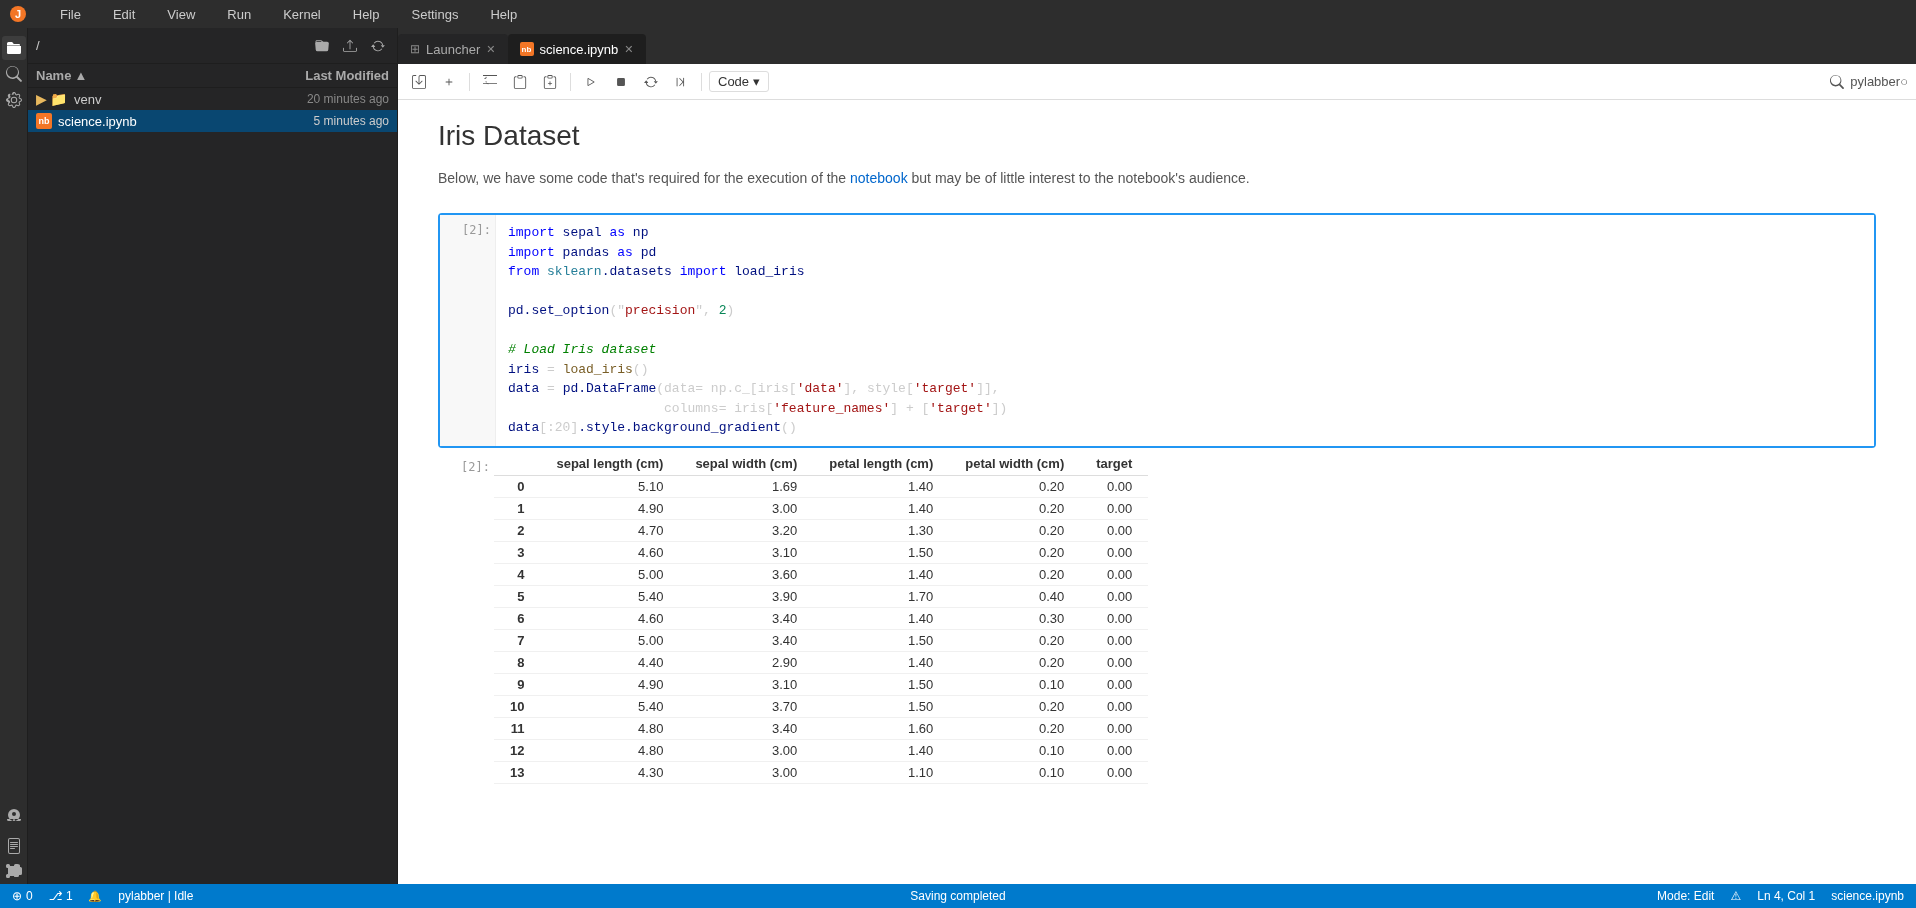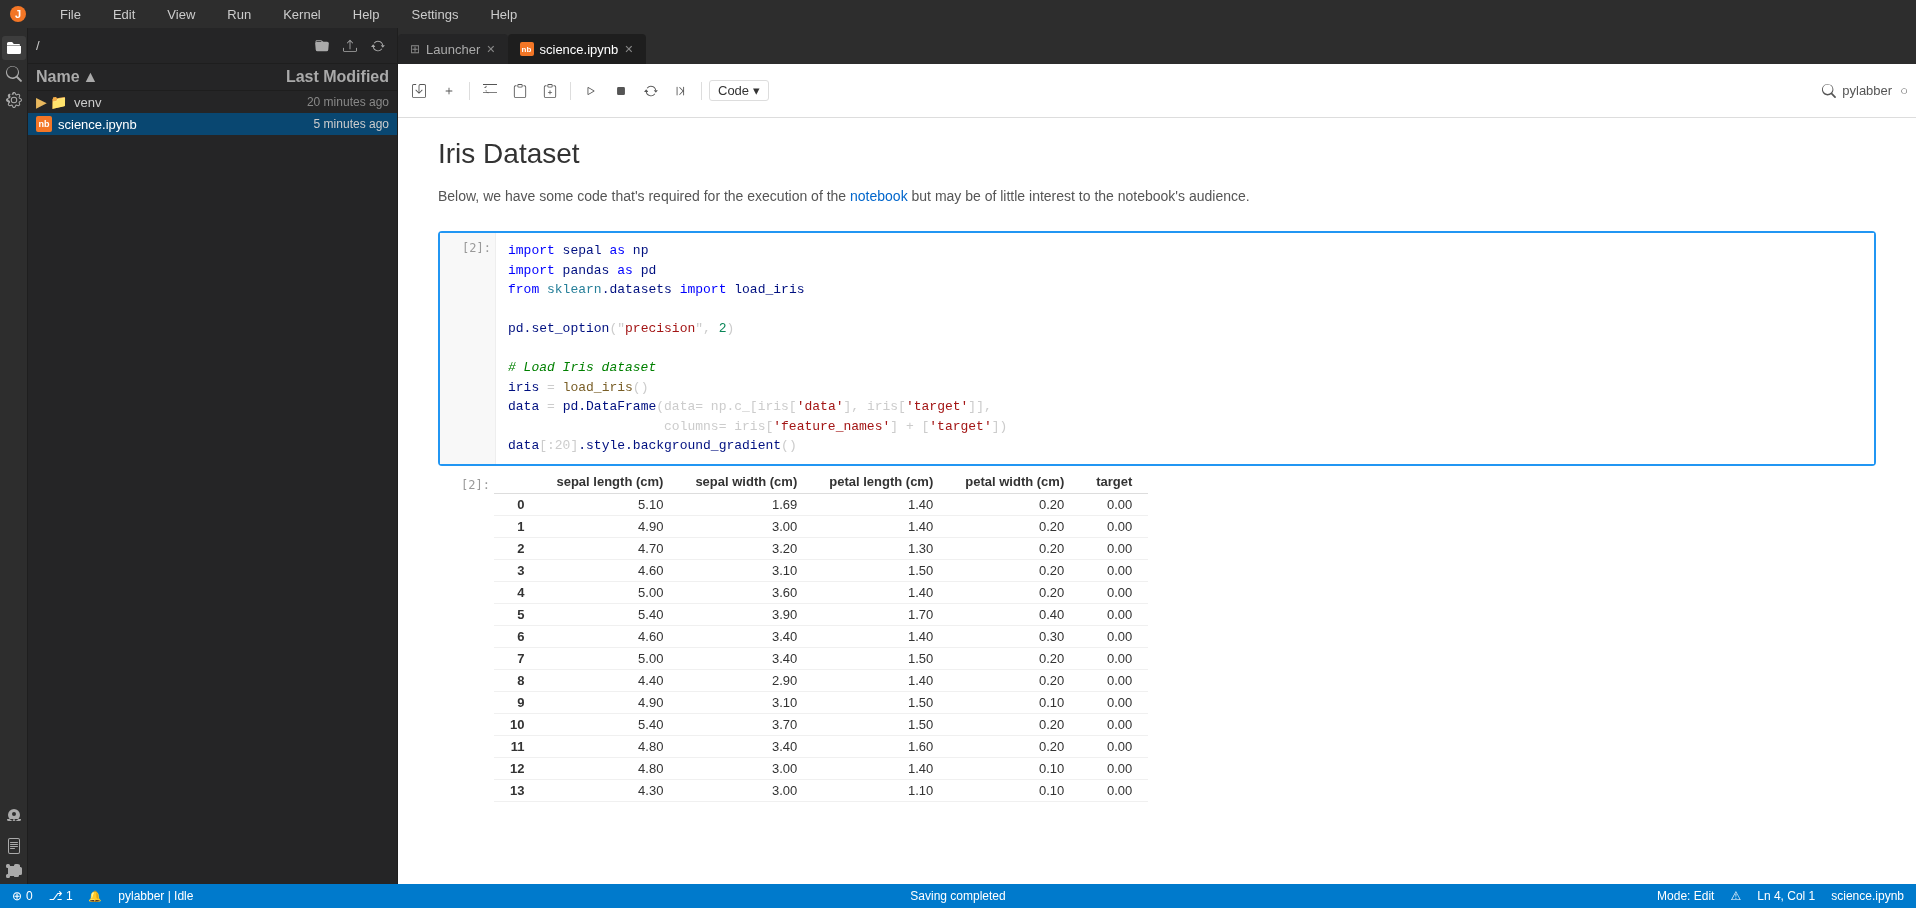--- a/index.html
+++ b/index.html
@@ -18,21 +18,21 @@
     .sidebar-icons { width: 28px; background: #2d2d2d; display: flex; flex-direction: column; align-items: center; padding-top: 8px; gap: 2px; flex-shrink: 0; border-right: 1px solid #1e1e1e; }
     .sidebar-icon { width: 24px; height: 24px; display: flex; align-items: center; justify-content: center; cursor: pointer; border-radius: 3px; color: #aaa; font-size: 14px; }
     .sidebar-icon:hover, .sidebar-icon.active { color: #fff; background: #3d3d3d; }
 
     
     .file-panel { width: 370px; background: #252526; border-right: 1px solid #1e1e1e; display: flex; flex-direction: column; flex-shrink: 0; }
     .file-panel-toolbar { height: 36px; display: flex; align-items: center; padding: 0 8px; gap: 6px; border-bottom: 1px solid #1e1e1e; }
     .panel-btn { width: 22px; height: 22px; display: flex; align-items: center; justify-content: center; cursor: pointer; color: #aaa; border-radius: 3px; font-size: 13px; }
 
     .file-header { display: flex; justify-content: space-between; padding: 4px 8px; background: #252526; border-bottom: 1px solid #1e1e1e; }
-    .file-header-col { font-size: 16px; color: #aaa; font-weight: 600; cursor: pointer; display: flex; align-items: center; gap: 3px; }
+    .file-header-col { font-size: 13px; color: #aaa; font-weight: 600; cursor: pointer; display: flex; align-items: center; gap: 3px; }
 
     .file-list { flex: 1; overflow-y: auto; }
     .file-item { display: flex; justify-content: space-between; align-items: center; padding: 3px 8px; cursor: pointer; }
     .file-item.selected { background: #094771; color: #fff; }
     .file-item .file-name { display: flex; align-items: center; gap: 6px; font-size: 13px; }
     .file-item .file-time { font-size: 12px; color: #888; }
     .file-item.selected .file-time { color: #ccc; }
 
     .folder-icon { color: #e8b85e; font-size: 14px; }
     .notebook-icon { width: 16px; height: 16px; background: #f37626; border-radius: 2px; display: flex; align-items: center; justify-content: center; font-size: 9px; font-weight: bold; color: white; flex-shrink: 0; }
@@ -43,26 +43,26 @@
     
     .tab-bar { height: 36px; background: #2d2d2d; display: flex; align-items: flex-end; flex-shrink: 0; }
     .tab { height: 30px; padding: 0 12px; display: flex; align-items: center; gap: 6px; cursor: pointer; font-size: 13px; border-radius: 4px 4px 0 0; }
     .tab.inactive { background: #252526; color: #aaa; }
     .tab.active { background: #1e1e1e; color: #fff; }
     .tab-close { font-size: 11px; color: #888; cursor: pointer; }
     .tab-launcher-icon { font-size: 12px; color: #888; }
     .tab-notebook-icon { width: 14px; height: 14px; background: #f37626; border-radius: 2px; display: flex; align-items: center; justify-content: center; font-size: 8px; font-weight: bold; color: white; flex-shrink: 0; }
 
     
-    .notebook-toolbar { height: 54px; background: #fff; border-bottom: 1px solid #ddd; display: flex; align-items: center; padding: 0 8px; gap: 4px; flex-shrink: 0; justify-content: flex-end; }
+    .notebook-toolbar { height: 36px; background: #fff; border-bottom: 1px solid #ddd; display: flex; align-items: center; padding: 0 8px; gap: 4px; flex-shrink: 0; justify-content: flex-end; }
     .nb-btn { width: 26px; height: 26px; display: flex; align-items: center; justify-content: center; cursor: pointer; border-radius: 3px; color: #555; font-size: 14px; }
     .nb-separator { width: 1px; height: 18px; background: #ddd; margin: 0 3px; }
     .cell-type-select { padding: 2px 8px; border: 1px solid #ddd; border-radius: 3px; font-size: 13px; color: #333; background: #fff; cursor: pointer; display: flex; align-items: center; gap: 4px; }
     .nb-right { margin-left: auto; display: flex; align-items: center; gap: 6px; color: #555; font-size: 13px; }
-    .kernel-status { display: flex; align-items: center; gap: 8px; }
+    .kernel-status { display: flex; align-items: center; gap: 0; }
 
     
     .notebook-content { flex: 1; overflow-y: auto; background: #fff; padding: 20px 40px; }
     .nb-title { font-size: 28px; font-weight: 300; color: #333; margin-bottom: 16px; }
     .nb-subtitle { color: #555; font-size: 14px; margin-bottom: 24px; line-height: 1.5; }
     .nb-subtitle .highlight { color: #0066cc; }
 
     
     .code-cell { display: flex; margin-bottom: 4px; border: 2px solid #2196f3; border-radius: 4px; }
     .cell-gutter { min-width: 56px; padding: 8px 4px 8px 8px; color: #999; font-size: 12px; font-family: monospace; background: #f8f8f8; display: flex; flex-direction: column; align-items: flex-end; border-right: 1px solid #eee; }
@@ -299,21 +299,21 @@
         </div>
         <div class="cell-body">
           <div><span class="kw">import</span><span class="var"> sepal </span><span class="kw">as</span><span class="var"> np</span></div>
           <div><span class="kw">import</span><span class="var"> pandas </span><span class="kw">as</span><span class="var"> pd</span></div>
           <div><span class="kw">from</span><span class="mod"> sklearn</span><span class="attr">.datasets</span><span class="kw"> import</span><span class="var"> load_iris</span></div>
           <div>&nbsp;</div>
           <div><span class="var">pd</span><span class="attr">.set_option</span><span>("</span><span class="str">precision</span><span>", </span><span class="num">2</span><span>)</span></div>
           <div>&nbsp;</div>
           <div><span class="comment"># Load Iris dataset</span></div>
           <div><span class="var">iris</span><span> = </span><span class="fn">load_iris</span><span>()</span></div>
-          <div><span class="var">data</span><span> = </span><span class="var">pd</span><span class="attr">.DataFrame</span><span>(data= np.c_[iris[</span><span class="str">'data'</span><span>], iris[</span><span class="str">'target'</span><span>]],</span></div>
+          <div><span class="var">data</span><span> = </span><span class="var">pd</span><span class="attr">.DataFrame</span><span>(data= np.c_[iris[</span><span class="str">'data'</span><span>], style[</span><span class="str">'target'</span><span>]],</span></div>
           <div><span style="white-space:pre">                    columns= iris[</span><span class="str">'feature_names'</span><span>] + [</span><span class="str">'target'</span><span>])</span></div>
           <div><span class="var">data</span><span>[:20]</span><span class="attr">.style</span><span class="attr">.background_gradient</span><span>()</span></div>
         </div>
       </div>
 
       <div class="output-cell">
         <div class="output-gutter">
           <span>[2]:</span>
         </div>
         <div>

